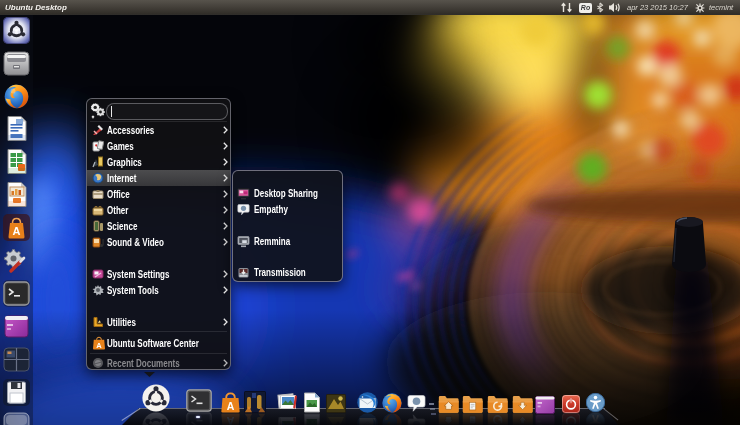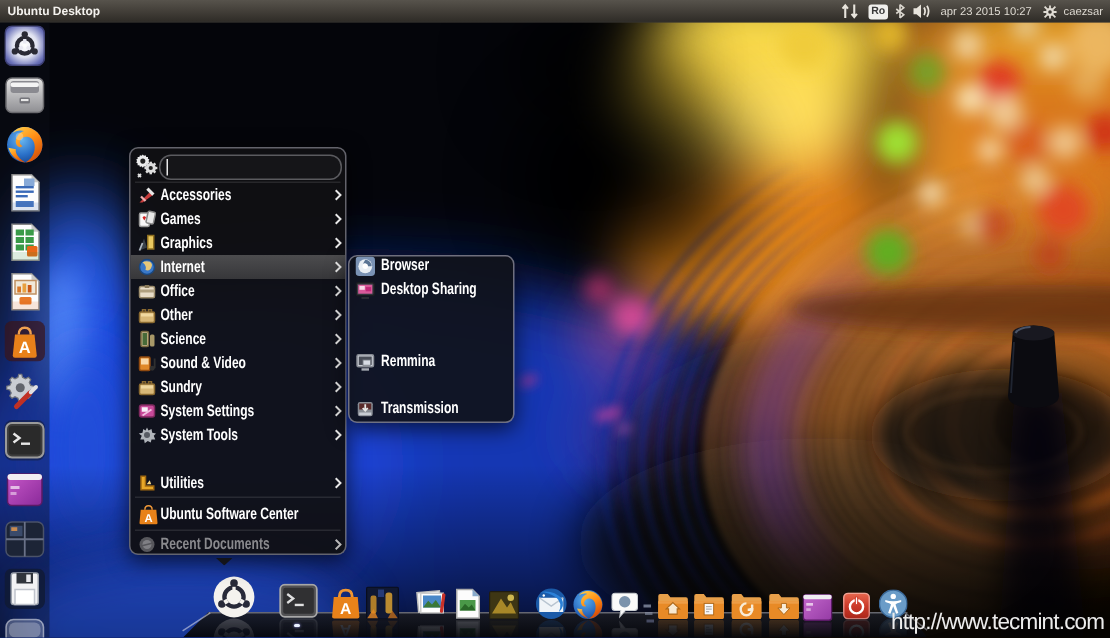--- a/index.html
+++ b/index.html
@@ -3,21 +3,21 @@
   html,body{margin:0;padding:0;}
   body{width:740px;height:425px;overflow:hidden;background:#000;
        font-family:"Liberation Sans",sans-serif;}
   #stage{position:relative;width:740px;height:425px;overflow:hidden;}
   #stage *{position:absolute;box-sizing:border-box;}
   #wall{left:0;top:0;}
   #dock{left:0;top:0;width:740px;height:425px;}
 
   #panel{left:0;top:0;width:740px;height:15px;
     background:linear-gradient(180deg,#57534c 0%,#423e38 55%,#302d28 100%);
-    border-bottom:1px solid rgba(10,10,10,.5);color:#dedad2;font-size:7.5px;line-height:15px;}
+    border-bottom:1px solid rgba(10,10,10,.5);color:#dedad2;font-size:7.5px;line-height:15px;font-style:italic;}
   #panel .lt{left:5px;top:0;font-weight:bold;font-size:8px;color:#f4f2ee;}
   #panel .date{left:627px;top:0;}
   #panel .user{left:709px;top:0;}
   #panel .ro{left:579px;top:2.5px;width:13px;height:10px;background:#f0efec;border-radius:2px;
     color:#3a3a3a;font-size:7px;font-weight:bold;line-height:10px;text-align:center;}
 
   #launcher{left:0;top:15px;width:33px;height:410px;background:rgba(14,16,26,.38);}
   .tile{left:3px;width:27px;height:27px;border-radius:5px;}
 
   #menu{left:86px;top:98px;width:145px;height:272px;background:rgba(16,16,19,.95);
@@ -286,21 +286,21 @@
  <span class="date">apr 23 2015 10:27</span>
  <svg style="left:695px;top:3px" width="10" height="10" viewBox="0 0 10 10">
   <g fill="#e0dcd4">
           <circle cx="5" cy="5" r="2.6"></circle>
    <g stroke="#e0dcd4" stroke-width="1.2">
     <path d="M5 0.6 L5 9.4 M1.4 1.4 L8.6 8.6 M8.6 1.4 L1.4 8.6 M0.6 5 L9.4 5"></path>
    </g>
         </g>
   <circle cx="5" cy="5" r="1.2" fill="#3a3631"></circle>
  </svg>
- <span class="user">caezsar</span>
+ <span class="user">tecmint</span>
 </div>
 <div id="launcher">
       <div class="tile" style="top:2px;">
         <svg width="27" height="27" viewBox="0 0 27 27" style="left:0;top:0">
           <defs>
             <radialGradient id="bfb" cx="0.5" cy="0.48" r="0.72">
               <stop offset="0" stop-color="#ffffff"></stop>
               <stop offset="0.42" stop-color="#e0e2f0"></stop>
               <stop offset="0.75" stop-color="#6a71b8"></stop>
               <stop offset="1" stop-color="#383c80"></stop>
@@ -936,31 +936,20 @@
           <rect x="1" y="2" width="7" height="9" rx="1" fill="#e08828" stroke="#904a10"></rect>
           <rect x="2" y="3" width="5" height="4" fill="#f8d8a8"></rect>
           <circle cx="9.5" cy="9.5" r="1.6" fill="#303030"></circle>
           <rect x="10.5" y="3" width="1.2" height="6.5" fill="#303030"></rect>
         </svg>
         <span class="txt">Sound &amp; Video</span>
         <svg class="arr" width="5" height="8" viewBox="0 0 5 8">
           <path d="M0.8 0.8 L4 4 L0.8 7.2" stroke="#e8e8e8" stroke-width="1.3" fill="none"></path>
         </svg>
       </div>
-<div class="mi" style="top:151px">
-        <svg width="12" height="12" viewBox="0 0 12 12" class="mic">
-          <rect x="1" y="4" width="10" height="7" rx="1" fill="#d8b878" stroke="#8a6a30"></rect>
-          <path d="M3 4 L3 2.5 L5 2.5 L5 4 M7 4 L7 2.5 L9 2.5 L9 4" stroke="#8a6a30" fill="none"></path>
-          <rect x="2" y="5" width="8" height="2" fill="#f0d8a0"></rect>
-        </svg>
-        <span class="txt">Sundry</span>
-        <svg class="arr" width="5" height="8" viewBox="0 0 5 8">
-          <path d="M0.8 0.8 L4 4 L0.8 7.2" stroke="#e8e8e8" stroke-width="1.3" fill="none"></path>
-        </svg>
-      </div>
 <div class="mi" style="top:167px">
         <svg width="12" height="12" viewBox="0 0 12 12" class="mic">
           <rect x="1" y="2" width="10" height="8" rx="1.5" fill="#c84a9a" stroke="#802a60"></rect>
           <rect x="2.5" y="3.5" width="4" height="3" fill="#f8f0f8"></rect>
           <path d="M3 9 L9 5" stroke="#f0c0e0" stroke-width="1.2"></path>
         </svg>
         <span class="txt">System Settings</span>
         <svg class="arr" width="5" height="8" viewBox="0 0 5 8">
           <path d="M0.8 0.8 L4 4 L0.8 7.2" stroke="#e8e8e8" stroke-width="1.3" fill="none"></path>
         </svg>
@@ -1002,51 +991,48 @@
           <path d="M2 7 L10 5" stroke="#55555a" stroke-width="1"></path>
         </svg>
         <span class="txt">Recent Documents</span>
         <svg class="arr" width="5" height="8" viewBox="0 0 5 8" style="top:4px">
           <path d="M0.8 0.8 L4 4 L0.8 7.2" stroke="#b8b8b8" stroke-width="1.3" fill="none"></path>
         </svg>
       </div>
     </div>
     <div id="tail"></div>
 <div id="submenu">
-      <div class="si" style="top:-1.0px">
-        <svg width="13" height="13" viewBox="0 0 13 13" class="mic">
-          <rect width="13" height="13" rx="2.5" fill="#7a92b4"></rect>
-          <circle cx="6.5" cy="6.5" r="4.6" fill="#e8eef4"></circle>
-          <path d="M6.5 2.2 A4.3 4.3 0 0 1 10.8 6.5 L8 6.5 A2 2 0 0 0 5 4.8 Z" fill="#5a7494"></path>
-          <circle cx="6.5" cy="6.5" r="1.8" fill="#fff"></circle>
-        </svg>
-        <span class="txt">Browser</span>
-      </div>
 <div class="si" style="top:14.9px">
         <svg width="13" height="13" viewBox="0 0 13 13" class="mic">
           <rect x="0.5" y="1.5" width="12" height="8.5" rx="1.2" fill="#3a3e46" stroke="#1a1c20"></rect>
           <rect x="1.8" y="2.8" width="9.4" height="6" fill="#d85a9a"></rect>
           <rect x="2.6" y="3.6" width="3.6" height="2.6" fill="#f8d8e8"></rect>
           <rect x="6.8" y="4.4" width="3.6" height="2.8" fill="#c02878"></rect>
           <rect x="4" y="11" width="5" height="1.4" fill="#2a2c32"></rect>
         </svg>
         <span class="txt">Desktop Sharing</span>
       </div>
+<div class="si" style="top:30.8px">
+        <svg width="13" height="13" viewBox="0 0 13 13" class="mic">
+          <path d="M2 1.5 L11 1.5 Q12.2 1.5 12.2 2.8 L12.2 8 Q12.2 9.2 11 9.2 L7 9.2 L4.5 11.8 L4.8 9.2 L2 9.2 Q0.8 9.2 0.8 8 L0.8 2.8 Q0.8 1.5 2 1.5 Z" fill="#f4f4f6" stroke="#b8bcc4" stroke-width="0.6"></path>
+          <circle cx="6.5" cy="5.3" r="2.6" fill="#7a92ac"></circle>
+        </svg>
+        <span class="txt">Empathy</span>
+      </div>
 <div class="si" style="top:62.6px">
         <svg width="13" height="13" viewBox="0 0 13 13" class="mic">
           <rect x="1" y="1.5" width="11" height="8" rx="1" fill="#c8ccd4" stroke="#888c94"></rect>
           <rect x="2.2" y="2.7" width="8.6" height="5.6" fill="#4a4e58"></rect>
           <rect x="4" y="10.5" width="5" height="1.6" fill="#a8acb4"></rect>
           <rect x="5" y="5" width="5" height="3.5" fill="#d8dce4" stroke="#787c84" stroke-width="0.6"></rect>
         </svg>
         <span class="txt">Remmina</span>
       </div>
 <div class="si" style="top:94.4px">
         <svg width="13" height="13" viewBox="0 0 13 13" class="mic">
           <rect x="1.5" y="2" width="10" height="9.5" rx="1.5" fill="#8a8e96"></rect>
           <rect x="2.5" y="3" width="8" height="4" fill="#5a2a2a"></rect>
           <path d="M6.5 3.5 L6.5 7.5 M4.8 6 L6.5 7.8 L8.2 6" stroke="#e8e8e8" stroke-width="1.2" fill="none"></path>
           <rect x="2.5" y="9" width="8" height="1.8" fill="#c8ccd4"></rect>
         </svg>
         <span class="txt">Transmission</span>
       </div>
     </div>
-<div id="wm">http://www.tecmint.com</div>
 </div>
 </body></html>

